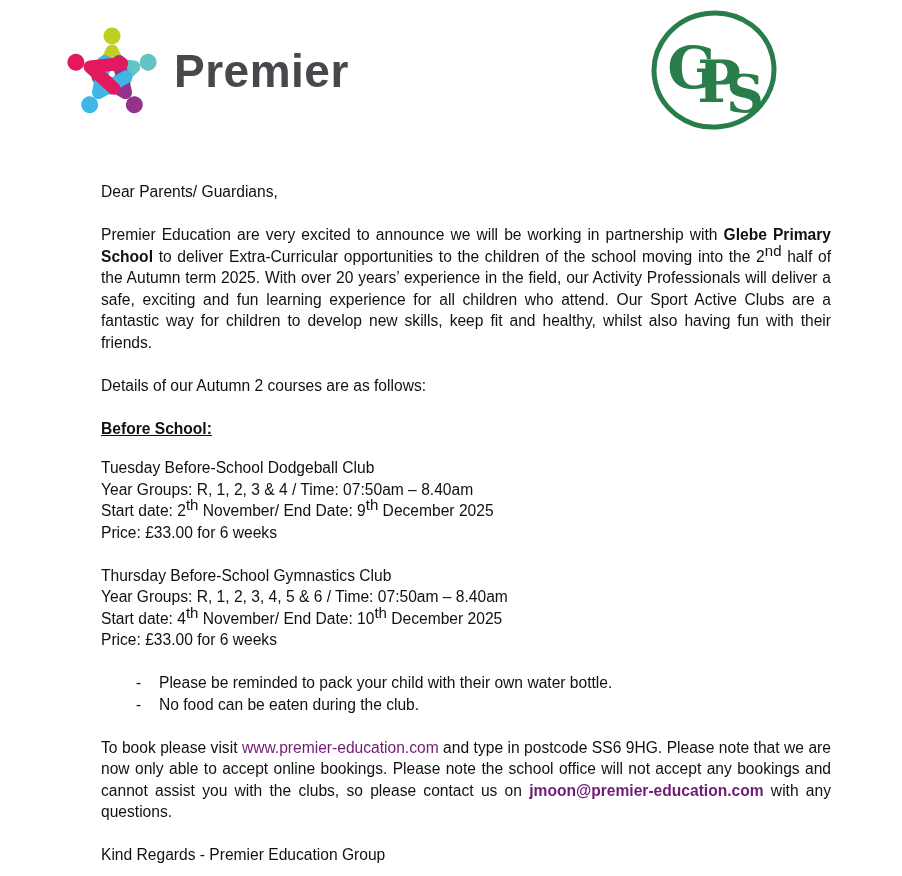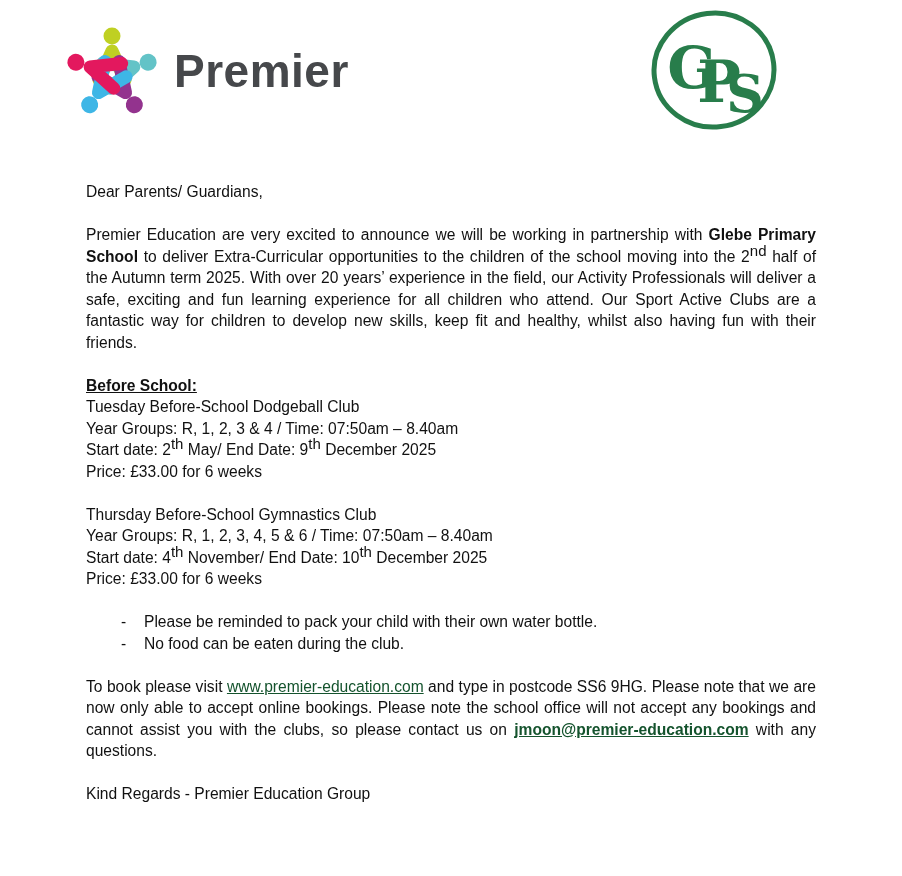--- a/index.html
+++ b/index.html
@@ -28,31 +28,31 @@
 
   .gps-logo { position: absolute; left: 648px; top: 8px; }
   .gps-crest { width: 132px; height: 126px; display: block; }
   .gps-crest text {
     font-family: "DejaVu Serif", "Liberation Serif", serif;
     font-weight: 700;
   }
 
   
   .letter {
-    position: absolute; left: 86px; top: 181px; width: 730px;
+    position: absolute; left: 101px; top: 181px; width: 730px;
     font-size: 15.6px; line-height: 21.5px;
   }
   .letter p { margin: 0; }
-  .gap { margin-bottom: 21.5px !important; }
+  .gap { margin-bottom: 21.5px !important; margin-top: 18px; }
   .justify { text-align: justify; }
   .b { font-weight: 700; }
   .u { text-decoration: underline; }
   sup { font-size: 15px; line-height: 0; vertical-align: super; }
 
-  .doc-link { color: #14532d; text-decoration: underline; cursor: pointer; }
+  .doc-link { color: #701a75; cursor: pointer; }
   .doc-link.b { font-weight: 700; }
 
   .bullet-row { display: flex; padding-left: 35px; }
   .bullet-marker { width: 23px; flex: none; }
 </style>
 </head>
 <body>
 
 <div class="header">
 
@@ -92,27 +92,28 @@
   </div>
 
 </div>
 
 <div class="letter">
 
   <p class="gap">Dear Parents/ Guardians,</p>
 
   <p class="justify gap"><span>Premier Education are very excited to announce we will be working in partnership with </span><span class="b">Glebe Primary School</span><span> to deliver Extra-Curricular opportunities to the children of the school moving into the 2</span><sup>nd</sup><span> half of the Autumn term 2025. With over 20 years’ experience in the field, our Activity Professionals will deliver a safe, exciting and fun learning experience for all children who attend. Our Sport Active Clubs are a fantastic way for children to develop new skills, keep fit and healthy, whilst also having fun with their friends.</span></p>
 
+  <p class="gap">Details of our Autumn 2 courses are as follows:</p>
 
   <p><span class="b u">Before School:</span></p>
 
   <div class="gap">
     <p>Tuesday Before-School Dodgeball Club</p>
     <p>Year Groups: R, 1, 2, 3 &amp; 4 / Time: 07:50am – 8.40am</p>
-    <p><span>Start date: 2</span><sup>th</sup><span> May/ End Date: 9</span><sup>th</sup><span> December 2025</span></p>
+    <p><span>Start date: 2</span><sup>th</sup><span> November/ End Date: 9</span><sup>th</sup><span> December 2025</span></p>
     <p>Price: £33.00 for 6 weeks</p>
   </div>
 
   <div class="gap">
     <p>Thursday Before-School Gymnastics Club</p>
     <p>Year Groups: R, 1, 2, 3, 4, 5 &amp; 6 / Time: 07:50am – 8.40am</p>
     <p><span>Start date: 4</span><sup>th</sup><span> November/ End Date: 10</span><sup>th</sup><span> December 2025</span></p>
     <p>Price: £33.00 for 6 weeks</p>
   </div>
 

